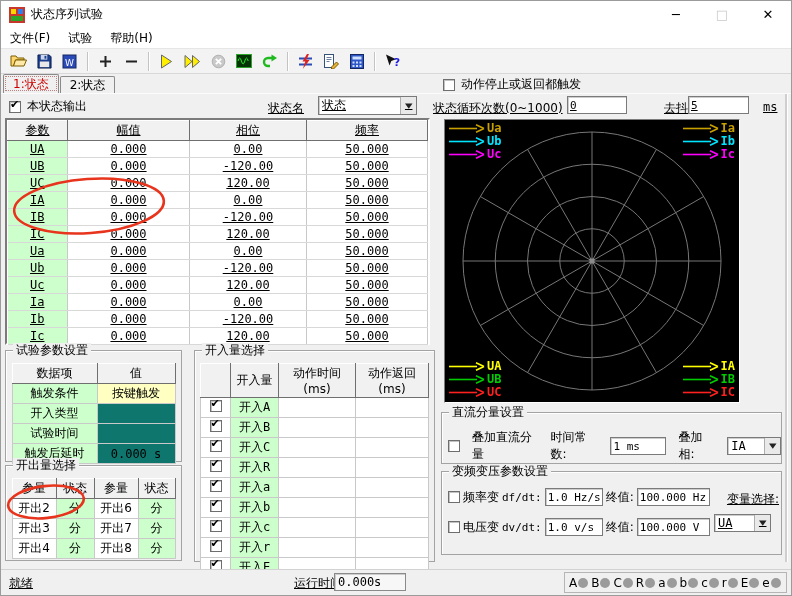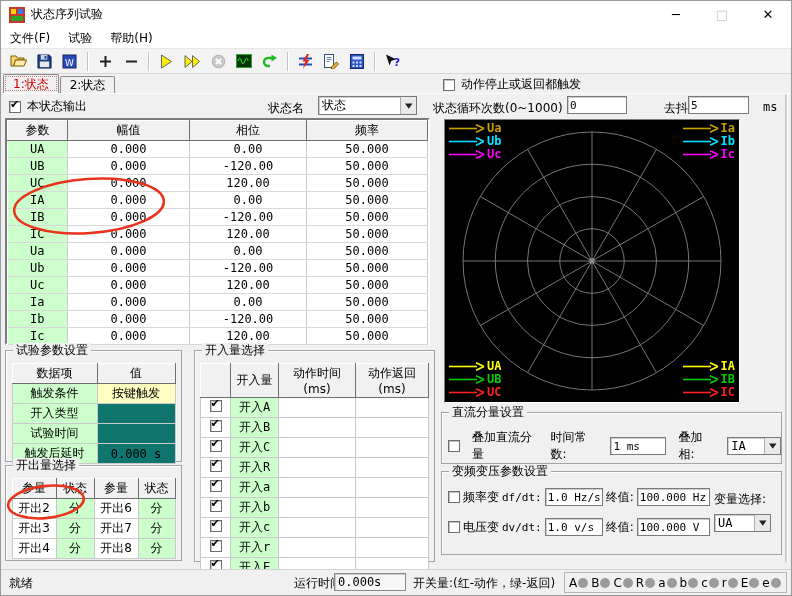--- a/index.html
+++ b/index.html
@@ -24,21 +24,21 @@
   .tb-sep{width:1px;height:19px;background:#c3c3c3;margin:0 4px;box-shadow:1px 0 0 #fff;}
   
   .tabstrip{height:20px;background:#f0f0f0;display:flex;align-items:flex-end;padding-left:2px;
             border-bottom:1px solid #fbfbfb;position:relative;}
   .tab{height:17px;display:flex;align-items:center;padding:0 9px;background:#f0f0f0;border:1px solid #8a8a8a;
        border-bottom:none;border-radius:2px 2px 0 0;margin-right:1px;}
   .tab.sel{height:19px;color:#cc0000;outline:1px dotted #c08080;outline-offset:-3px;z-index:2;}
   .stoprow{position:absolute;left:442px;top:2px;display:flex;align-items:center;gap:6px;}
   
   .client{position:relative;height:475px;background:#f0f0f0;}
-  .abs{position:absolute;}
+  .abs{position:absolute;text-decoration:underline;}
   .row-flex{position:absolute;display:flex;align-items:center;gap:6px;}
   
   .cb{position:relative;width:12px;height:12px;min-width:12px;background:#fff;border:1px solid #6e6e6e;
       box-shadow:inset 1px 1px 0 #c2c2c2;display:inline-block;}
   .tick{position:absolute;left:0;top:-3px;font-size:11px;line-height:12px;color:#000;}
   
   .combo{background:#fff;border:1px solid #7a7a7a;box-shadow:inset 1px 1px 0 #cdcdcd;display:flex;align-items:stretch;}
   .combo-val{flex:1;padding-left:3px;font-family:"DejaVu Sans Mono",monospace;font-size:12px;display:flex;align-items:center;}
   .combo-btn{width:16px;background:#e9e9e9;border-left:1px solid #adadad;display:flex;align-items:center;justify-content:center;}
   .combo-arrow{font-size:7px;color:#222;transform:scaleX(1.4);}
@@ -635,42 +635,41 @@
         <input class="tinput" style="width: 73px;" value="100.000 Hz">
       </div>
       <div style="display:flex;align-items:center;gap:3px;margin:12px 0 12px 6px;">
         <span class="cb"></span>
         <span>电压变</span>
         <span style="font-family:'DejaVu Sans Mono',monospace;font-size:11px;">dv/dt:</span>
         <input class="tinput" style="width: 58px;" value="1.0 v/s">
         <span>终值:</span>
         <input class="tinput" style="width: 73px;" value="100.000 V">
       </div>
-      <span class="abs" style="right:15px;top:19px;">变量选择:</span>
+      <span class="abs" style="right:2px;top:19px;">变量选择:</span>
       <div class="combo abs" style="right:10px;top:42px;width:57px;height:18px;">
         <span class="combo-val">UA</span>
         <span class="combo-btn">
             <span class="combo-arrow">▼</span>
           </span>
       </div>
     </div>
 
     <div class="vgroove"></div>
 
     <svg class="annot">
       <ellipse cx="88" cy="112" rx="75" ry="27" fill="none" stroke="#e8341c" stroke-width="2.6" transform="rotate(-4 88 112)"></ellipse>
       <ellipse cx="45" cy="408" rx="38" ry="16" fill="none" stroke="#e8341c" stroke-width="2.6" transform="rotate(-6 45 408)"></ellipse>
     </svg>
   </div>
 
   <div class="statusbar">
     <span class="abs" style="left:8px;top:5px;">就绪</span>
     <span class="abs" style="left:293px;top:5px;">运行时间</span>
     <span class="sfield" style="left:333px;top:3px;width:72px;height:18px;">0.000s</span>
-    <span class="abs" style="left:412px;top:5px;">开关量:(红-动作，绿-返回)</span>
     <div class="ind-panel">
         <span class="ind">
           <span>A</span>
           <span class="dot" style="background: rgb(155, 155, 155);"></span>
         </span>
         <span class="ind">
           <span>B</span>
           <span class="dot" style="background: rgb(155, 155, 155);"></span>
         </span>
         <span class="ind">

